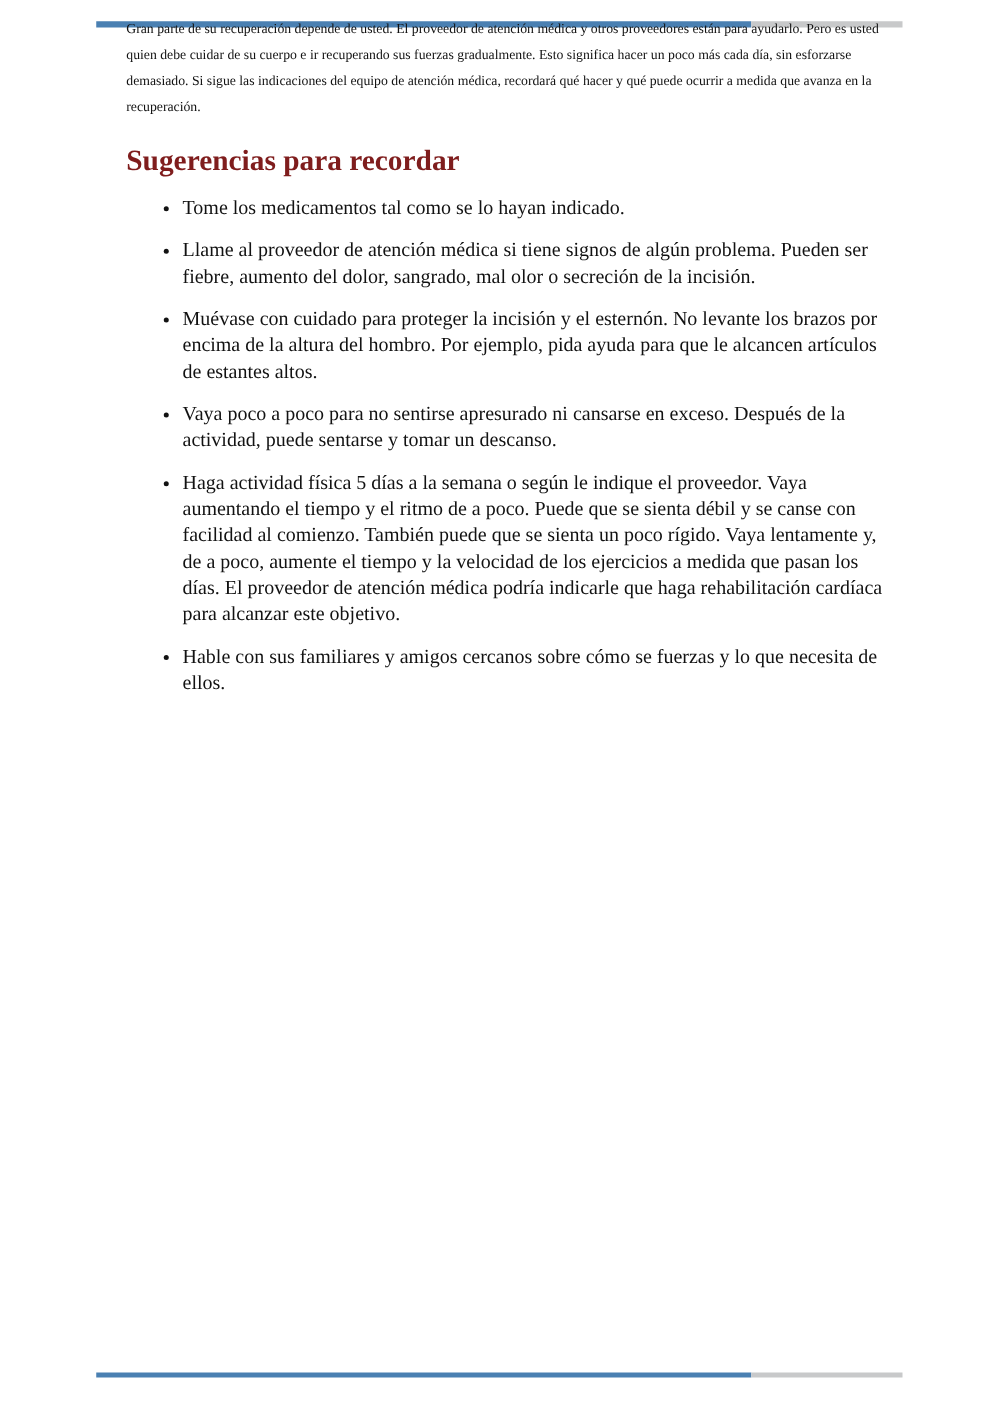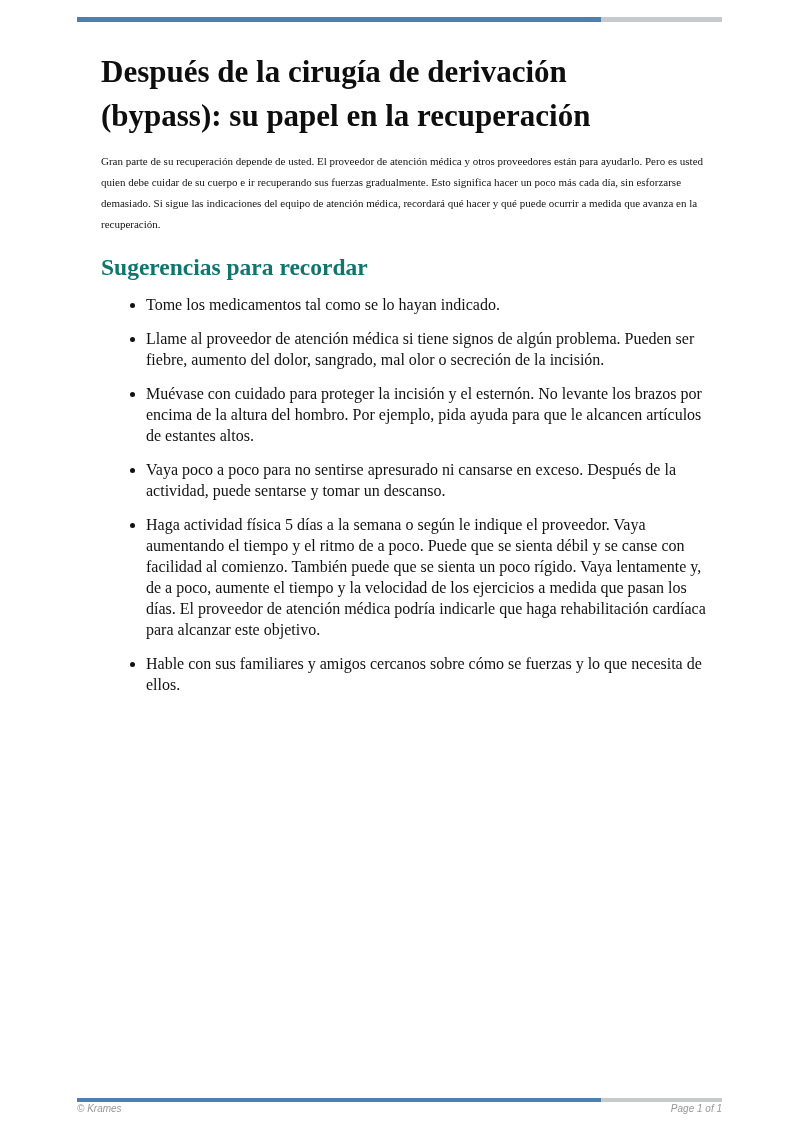--- a/index.html
+++ b/index.html
@@ -47,21 +47,21 @@
     margin: 13px 0 0 0;
     font-size: 11px;
     line-height: 21px;
   }
   h2 {
     margin: 17px 0 0 0;
     font-family: "Liberation Serif", serif;
     font-weight: bold;
     font-size: 23.5px;
     line-height: 30px;
-    color: #0f766e;
+    color: #7f1d1d;
   }
   ul.tips {
     margin: 12px 0 0 0;
     padding: 0 0 0 45px;
   }
   ul.tips li {
     margin: 0 0 13px 0;
     font-size: 16px;
     line-height: 21px;
   }
@@ -83,21 +83,20 @@
 <body>
 
 <div class="page">
 
   <div class="accent-bar top">
     <div class="seg-blue"></div>
     <div class="seg-gray"></div>
   </div>
 
   <div class="content">
-    <h1>Después de la cirugía de derivación (bypass): su papel en la recuperación</h1>
 
     <p class="body-text">Gran parte de su recuperación depende de usted. El proveedor de atención médica y otros proveedores están para ayudarlo. Pero es usted quien debe cuidar de su cuerpo e ir recuperando sus fuerzas gradualmente. Esto significa hacer un poco más cada día, sin esforzarse demasiado. Si sigue las indicaciones del equipo de atención médica, recordará qué hacer y qué puede ocurrir a medida que avanza en la recuperación.</p>
 
     <h2>Sugerencias para recordar</h2>
 
 
     <ul class="tips">
       <li>Tome los medicamentos tal como se lo hayan indicado.</li>
       <li>Llame al proveedor de atención médica si tiene signos de algún problema. Pueden ser fiebre, aumento del dolor, sangrado, mal olor o secreción de la incisión.</li>
       <li>Muévase con cuidado para proteger la incisión y el esternón. No levante los brazos por encima de la altura del hombro. Por ejemplo, pida ayuda para que le alcancen artículos de estantes altos.</li>
@@ -105,18 +104,14 @@
       <li>Haga actividad física 5 días a la semana o según le indique el proveedor. Vaya aumentando el tiempo y el ritmo de a poco. Puede que se sienta débil y se canse con facilidad al comienzo. También puede que se sienta un poco rígido. Vaya lentamente y, de a poco, aumente el tiempo y la velocidad de los ejercicios a medida que pasan los días. El proveedor de atención médica podría indicarle que haga rehabilitación cardíaca para alcanzar este objetivo.</li>
       <li>Hable con sus familiares y amigos cercanos sobre cómo se fuerzas y lo que necesita de ellos.</li>
     </ul>
   </div>
 
   <div class="accent-bar bottom">
     <div class="seg-blue"></div>
     <div class="seg-gray"></div>
   </div>
 
-  <div class="footer-row">
-    <span>© Krames</span>
-    <span>Page 1 of 1</span>
-  </div>
 
 </div>
 
 </body></html>

